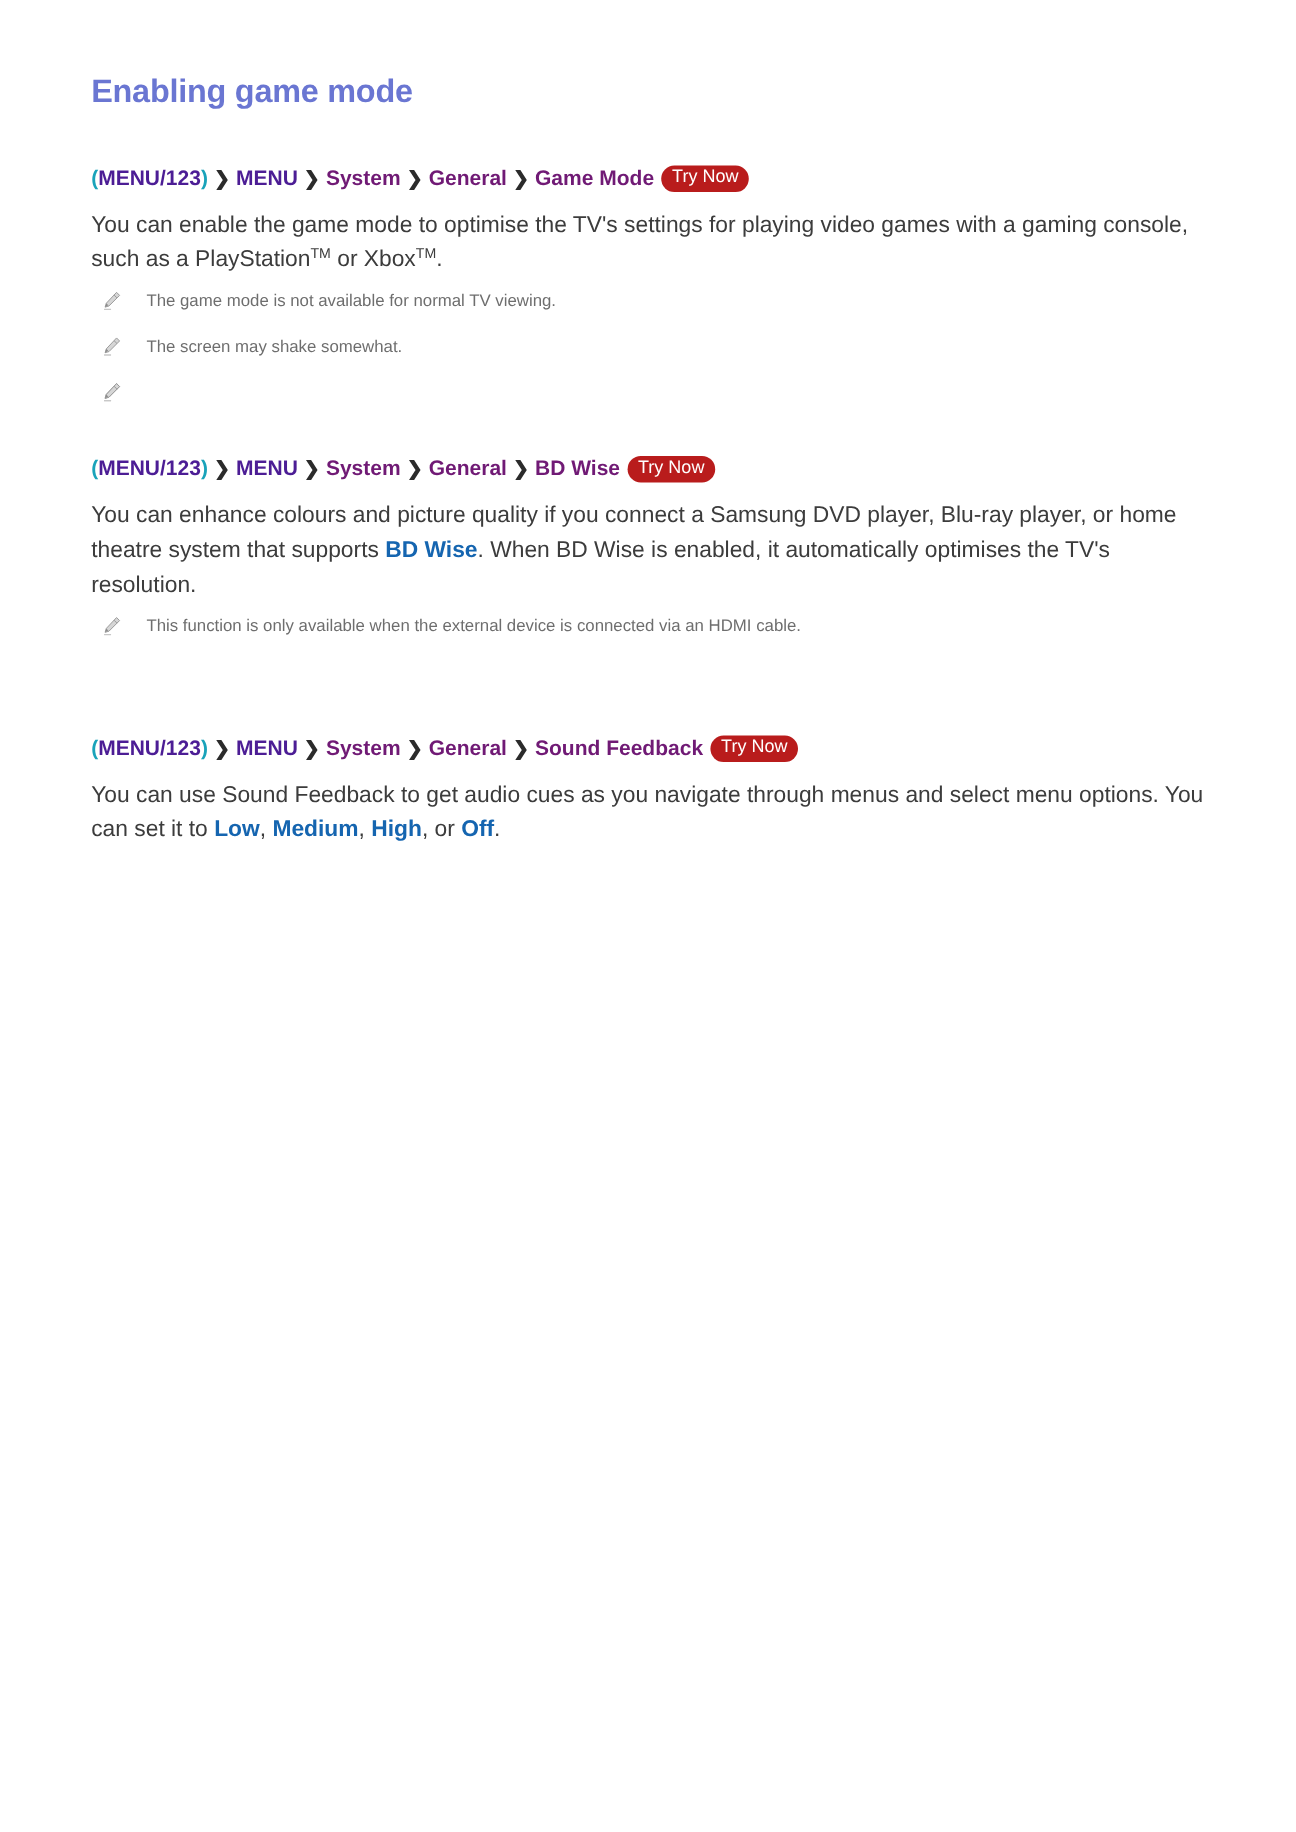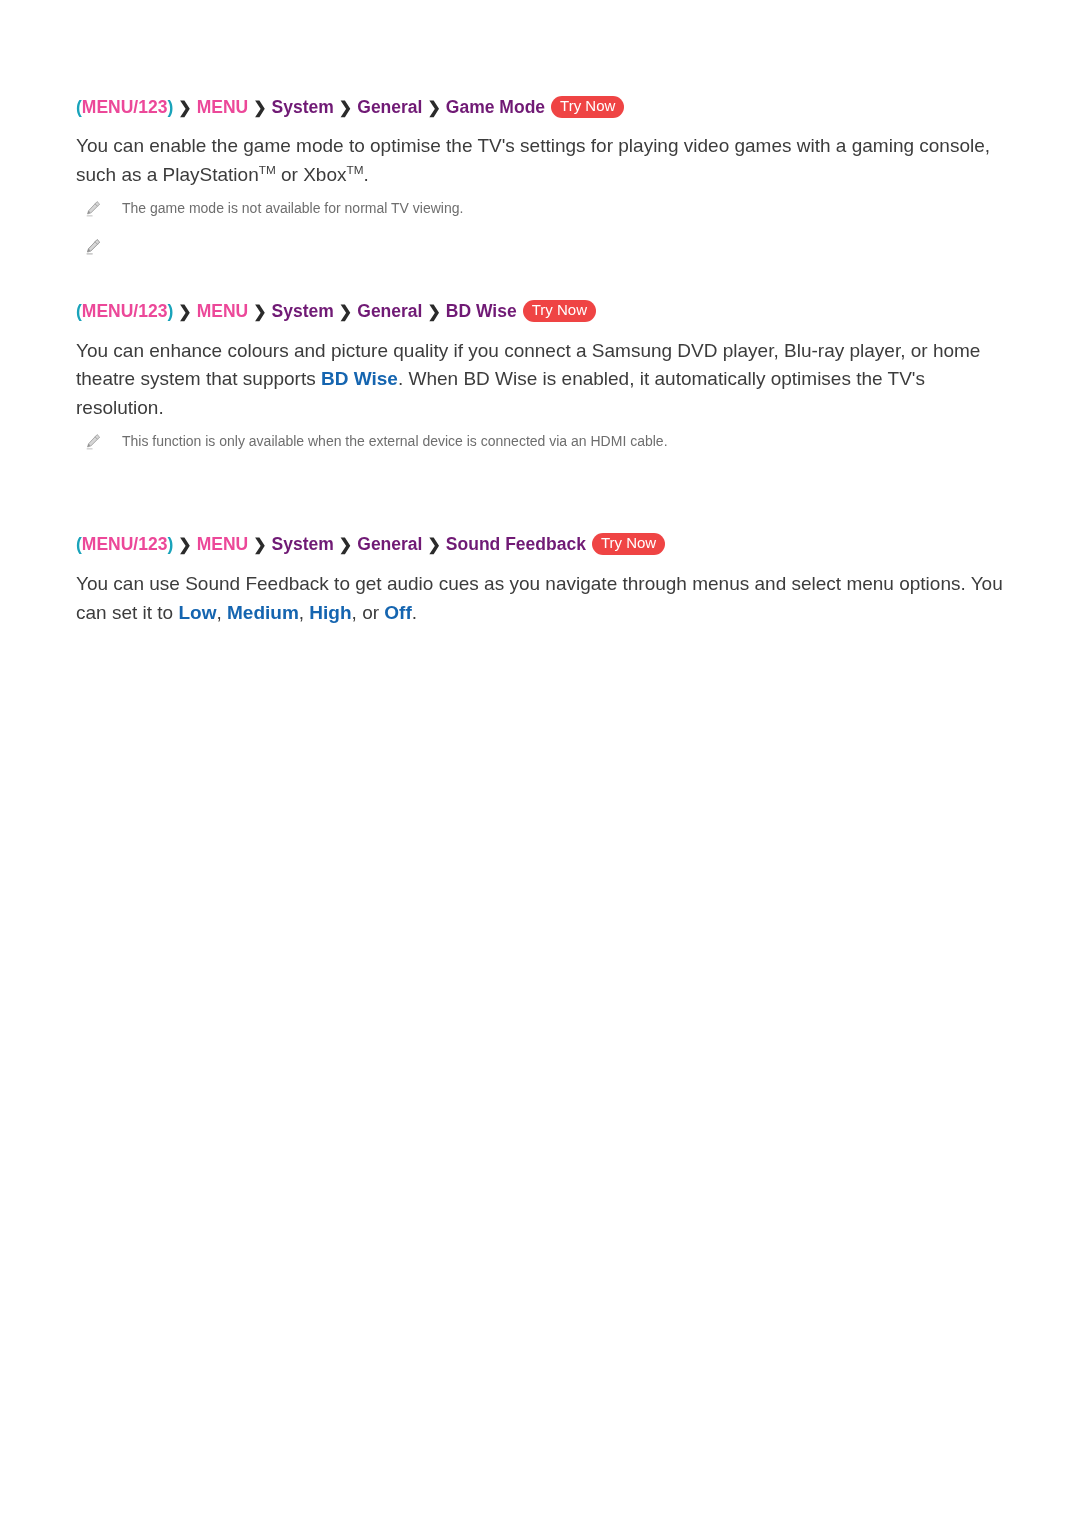--- a/index.html
+++ b/index.html
@@ -34,32 +34,32 @@
   .section + .section { margin-top: 46px; }
 
   
   .breadcrumb {
     font-size: 17.5px;
     font-weight: bold;
     line-height: 1.5;
     margin: 0 0 12px 0;
     white-space: nowrap;
   }
-  .crumb-teal { color: #ec4899; }
+  .crumb-teal { color: #4c1d95; }
   .crumb-blue { color: #701a75; }
   .crumb-paren { color: #19a3ba; font-weight: bold; }
   .crumb-sep {
     color: #2b2b2b;
     font-weight: bold;
     padding: 0 5px;
     font-size: 16px;
   }
   .try-now {
     display: inline-block;
-    background: #ef4444;
+    background: #b91c1c;
     color: #ffffff;
     font-size: 15px;
     font-weight: normal;
     border-radius: 11px;
     padding: 1px 9px 2px 9px;
     margin-left: 6px;
     line-height: 1.25;
     vertical-align: 2px;
     margin-top: 36px;
   }
@@ -94,29 +94,36 @@
     height: 18px;
   }
   .note .hl { color: #1565b0; font-weight: bold; }
 </style>
 </head>
 <body>
 
 <div class="page">
   <div id="sections-root">
       <div class="section">
+        <h2 class="section-title">Enabling game mode</h2>
         <div class="breadcrumb"><span class="crumb-paren">(</span><span class="crumb-teal">MENU/123</span><span class="crumb-paren">)</span><span class="crumb-sep">❯</span><span class="crumb-teal">MENU</span><span class="crumb-sep">❯</span><span class="crumb-blue">System</span><span class="crumb-sep">❯</span><span class="crumb-blue">General</span><span class="crumb-sep">❯</span><span class="crumb-blue">Game Mode</span><span class="try-now">Try Now</span></div>
         <p class="body-text"><span>You can enable the game mode to optimise the TV's settings for playing video games with a gaming console, such as a PlayStation</span><sup class="tm">TM</sup><span> or Xbox</span><sup class="tm">TM</sup><span>.</span></p>
         <ul class="notes">
           <li class="note"><svg class="pencil-icon" viewBox="0 0 20 20">
               <path d="M14.6 1.8 L17.4 4.6 L7.6 14.4 L4.0 15.5 L5.1 11.9 Z" fill="#d6d6d6" stroke="#9a9a9a" stroke-width="0.9" stroke-linejoin="round"></path>
               <path d="M4.0 15.5 L5.1 11.9 L6.9 13.7 Z" fill="#8d8d8d"></path>
               <line x1="12.2" y1="4.2" x2="15.0" y2="7.0" stroke="#9a9a9a" stroke-width="0.9"></line>
               <line x1="3.0" y1="17.6" x2="9.5" y2="17.6" stroke="#c8c8c8" stroke-width="1.3"></line>
             </svg><span><span>The game mode is not available for normal TV viewing.</span></span></li>
+          <li class="note"><svg class="pencil-icon" viewBox="0 0 20 20">
+              <path d="M14.6 1.8 L17.4 4.6 L7.6 14.4 L4.0 15.5 L5.1 11.9 Z" fill="#d6d6d6" stroke="#9a9a9a" stroke-width="0.9" stroke-linejoin="round"></path>
+              <path d="M4.0 15.5 L5.1 11.9 L6.9 13.7 Z" fill="#8d8d8d"></path>
+              <line x1="12.2" y1="4.2" x2="15.0" y2="7.0" stroke="#9a9a9a" stroke-width="0.9"></line>
+              <line x1="3.0" y1="17.6" x2="9.5" y2="17.6" stroke="#c8c8c8" stroke-width="1.3"></line>
+            </svg><span><span>The screen may shake somewhat.</span></span></li>
           <li class="note"><svg class="pencil-icon" viewBox="0 0 20 20">
               <path d="M14.6 1.8 L17.4 4.6 L7.6 14.4 L4.0 15.5 L5.1 11.9 Z" fill="#d6d6d6" stroke="#9a9a9a" stroke-width="0.9" stroke-linejoin="round"></path>
               <path d="M4.0 15.5 L5.1 11.9 L6.9 13.7 Z" fill="#8d8d8d"></path>
               <line x1="12.2" y1="4.2" x2="15.0" y2="7.0" stroke="#9a9a9a" stroke-width="0.9"></line>
               <line x1="3.0" y1="17.6" x2="9.5" y2="17.6" stroke="#c8c8c8" stroke-width="1.3"></line>
             </svg></li>
           <li class="note"><svg class="pencil-icon" viewBox="0 0 20 20">
               <path d="M14.6 1.8 L17.4 4.6 L7.6 14.4 L4.0 15.5 L5.1 11.9 Z" fill="#d6d6d6" stroke="#9a9a9a" stroke-width="0.9" stroke-linejoin="round"></path>
               <path d="M4.0 15.5 L5.1 11.9 L6.9 13.7 Z" fill="#8d8d8d"></path>
               <line x1="12.2" y1="4.2" x2="15.0" y2="7.0" stroke="#9a9a9a" stroke-width="0.9"></line>

